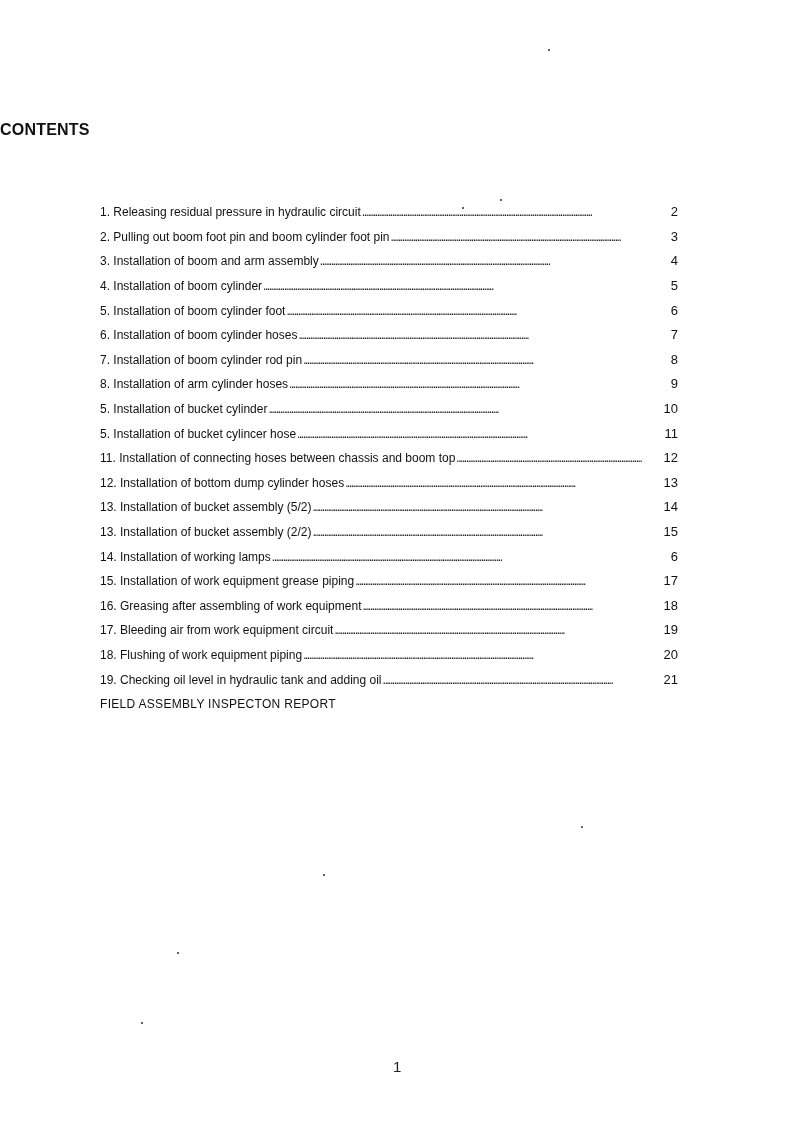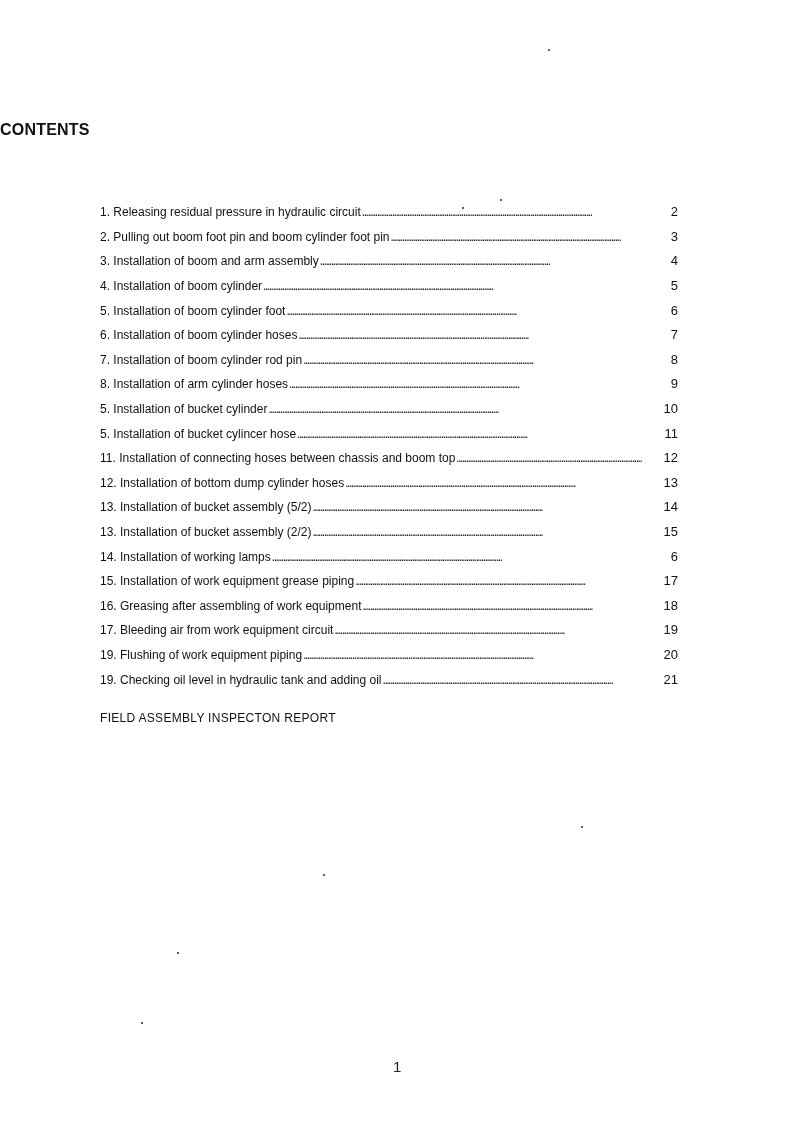--- a/index.html
+++ b/index.html
@@ -62,21 +62,21 @@
     }
     .toc-page {
       flex: 0 0 22px;
       text-align: right;
       font-size: 13px;
     }
     .toc-row.short .toc-leader { margin-right: 14px; }
     .toc-footer {
       font-size: 12px;
       letter-spacing: 0.3px;
-      margin-top: 16px;
+      margin-top: 2px;
       line-height: 20px;
     }
     .watermark {
       position: absolute;
       top: 228px;
       left: 156px;
       font-size: 20px;
       color: #111;
       opacity: 0.85;
       letter-spacing: 0.2px;
@@ -188,21 +188,21 @@
     <span class="toc-label">16. Greasing after assembling of work equipment</span>
     <span class="toc-leader"></span>
     <span class="toc-page">18</span>
   </div>
   <div class="toc-row short">
     <span class="toc-label">17. Bleeding air from work equipment circuit</span>
     <span class="toc-leader"></span>
     <span class="toc-page">19</span>
   </div>
   <div class="toc-row">
-    <span class="toc-label">19. Flushing of work equipment piping</span>
+    <span class="toc-label">18. Flushing of work equipment piping</span>
     <span class="toc-leader"></span>
     <span class="toc-page">20</span>
   </div>
   <div class="toc-row short">
     <span class="toc-label">19. Checking oil level in hydraulic tank and adding oil</span>
     <span class="toc-leader"></span>
     <span class="toc-page">21</span>
   </div>
   <div class="toc-footer">FIELD ASSEMBLY INSPECTON REPORT</div>
 </div>

